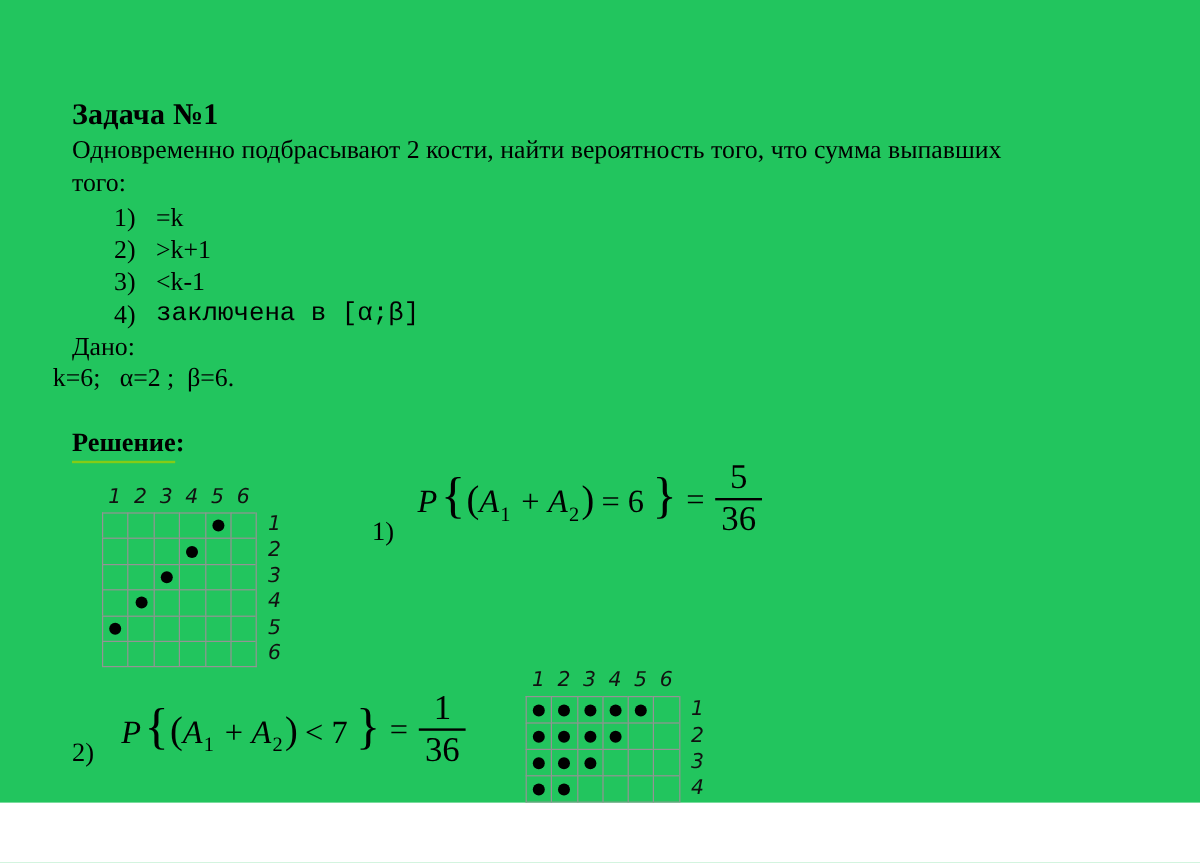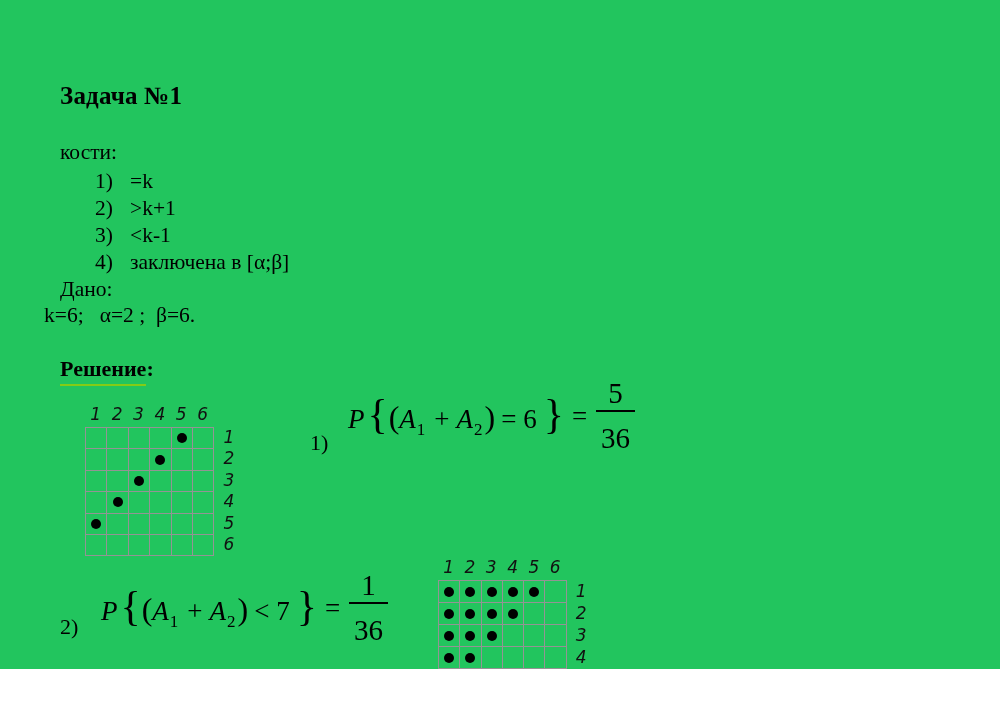--- a/index.html
+++ b/index.html
@@ -81,41 +81,42 @@
   .fvar { font-style: italic; font-size: 27px; }
   .fP { margin-right: 2px; }
   .brace { font-size: 42px; line-height: 1; font-weight: 400; padding: 0 1px; }
   .paren { font-size: 32px; line-height: 1; }
   .sub { font-size: 17px; position: relative; top: 7px; margin: 0 2px 0 1px; }
   .op { margin: 0 7px; }
   .rel { margin: 0 6px; white-space: pre; }
   .eq { margin: 0 9px 0 7px; }
   .frac { display: inline-flex; flex-direction: column; align-items: center; font-size: 29px; }
   .frac .num { line-height: 0.8; padding: 2px 5px 5px; }
-  .frac .den { line-height: 0.8; padding: 15px 5px 2px; }
+  .frac .den { line-height: 0.8; padding: 5px 5px 2px; }
   .fbar { align-self: stretch; height: 2px; background: #000; }
 </style>
 </head>
 <body>
 
 <div class="page">
 
   <div class="abs doc-title">Задача №1</div>
 
-  <div class="abs body-text" style="left:60px; top:142px;">кости:</div>
+  <div class="abs body-text" style="left:60px; top:115px;">Одновременно подбрасывают 2 кости, найти вероятность того, что сумма выпавших</div>
+  <div class="abs body-text" style="left:60px; top:142px;">того:</div>
 
   <div>
     <div class="abs body-text cond-marker" style="top:171px;">1)</div>
     <div class="abs body-text cond-text" style="top:171px;">=k</div>
     <div class="abs body-text cond-marker" style="top:198px;">2)</div>
     <div class="abs body-text cond-text" style="top:198px;">&gt;k+1</div>
     <div class="abs body-text cond-marker" style="top:225px;">3)</div>
     <div class="abs body-text cond-text" style="top:225px;">&lt;k-1</div>
     <div class="abs body-text cond-marker" style="top:252px;">4)</div>
-    <div class="abs body-text cond-text" style="top:252px;">заключена в [α;β]</div>
+    <div class="abs body-text cond-text" style="top:252px;font-family:Liberation Mono, monospace;">заключена в [α;β]</div>
   </div>
 
   <div class="abs body-text" style="left:60px; top:279px;">Дано:</div>
   <div class="abs body-text" style="left:44px; top:305px;">k=6;   α=2 ;  β=6.</div>
 
   <div class="abs solution-head"><span class="ul">Решение</span><span>:</span></div>
 
   <div class="dgrid" style="left:85px; top:403px; --cw:21.4px; --ch:21.4px;">
     <div class="col-labels">
         <span>1</span>

